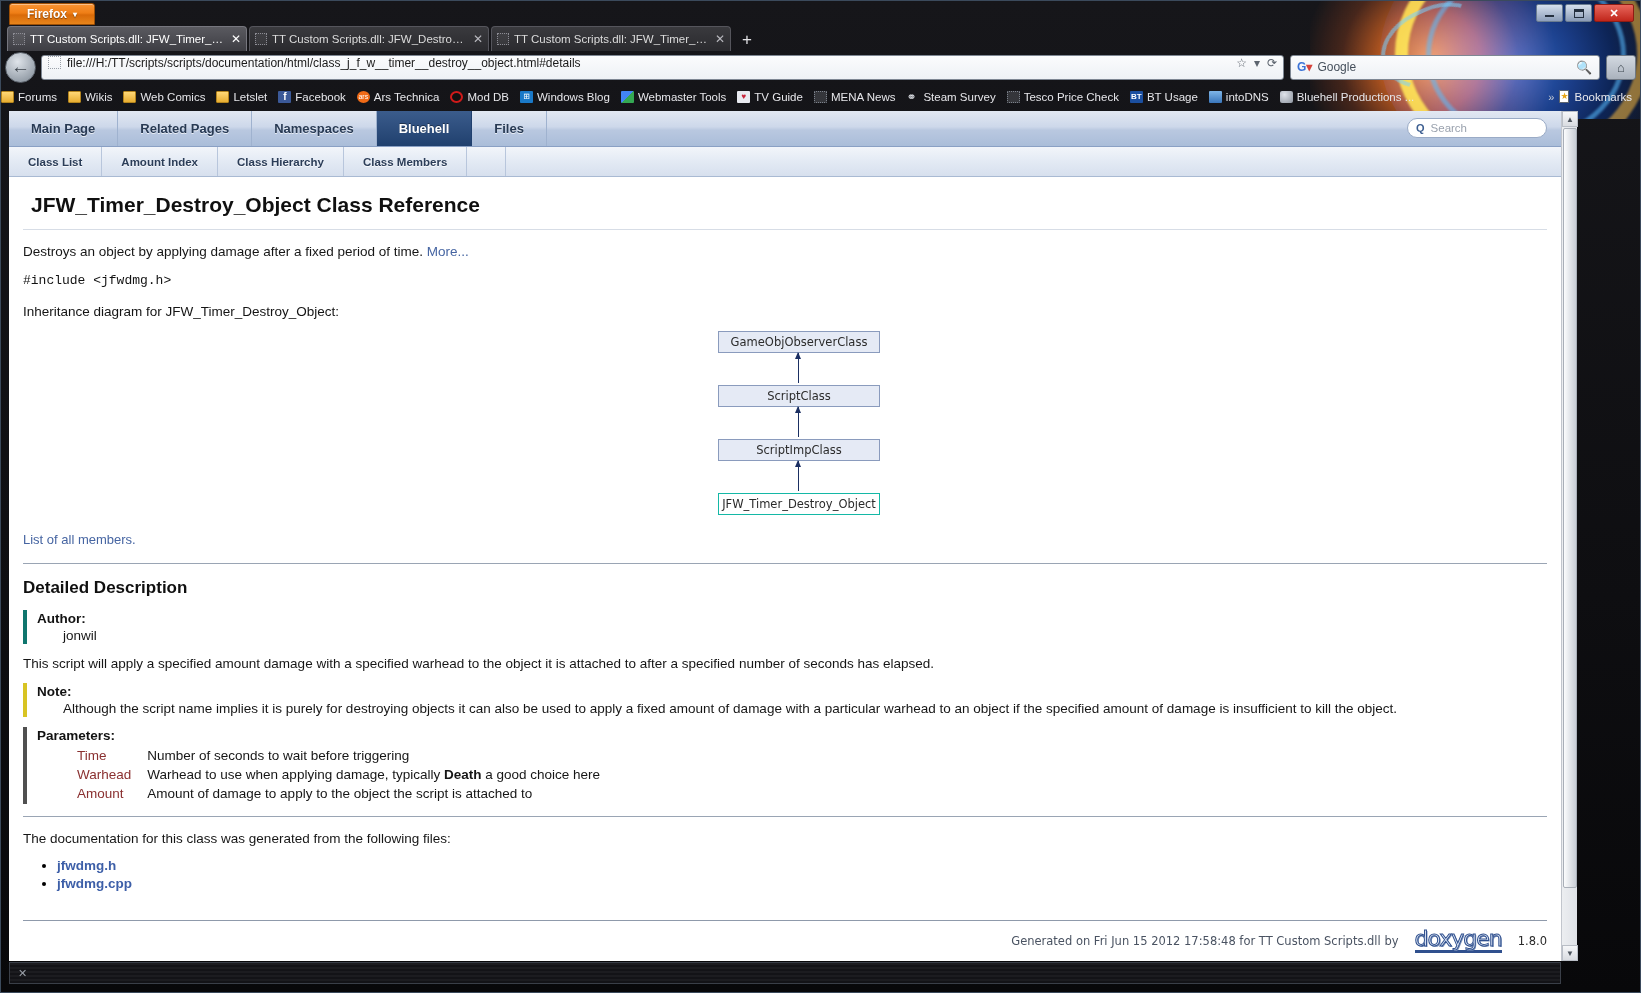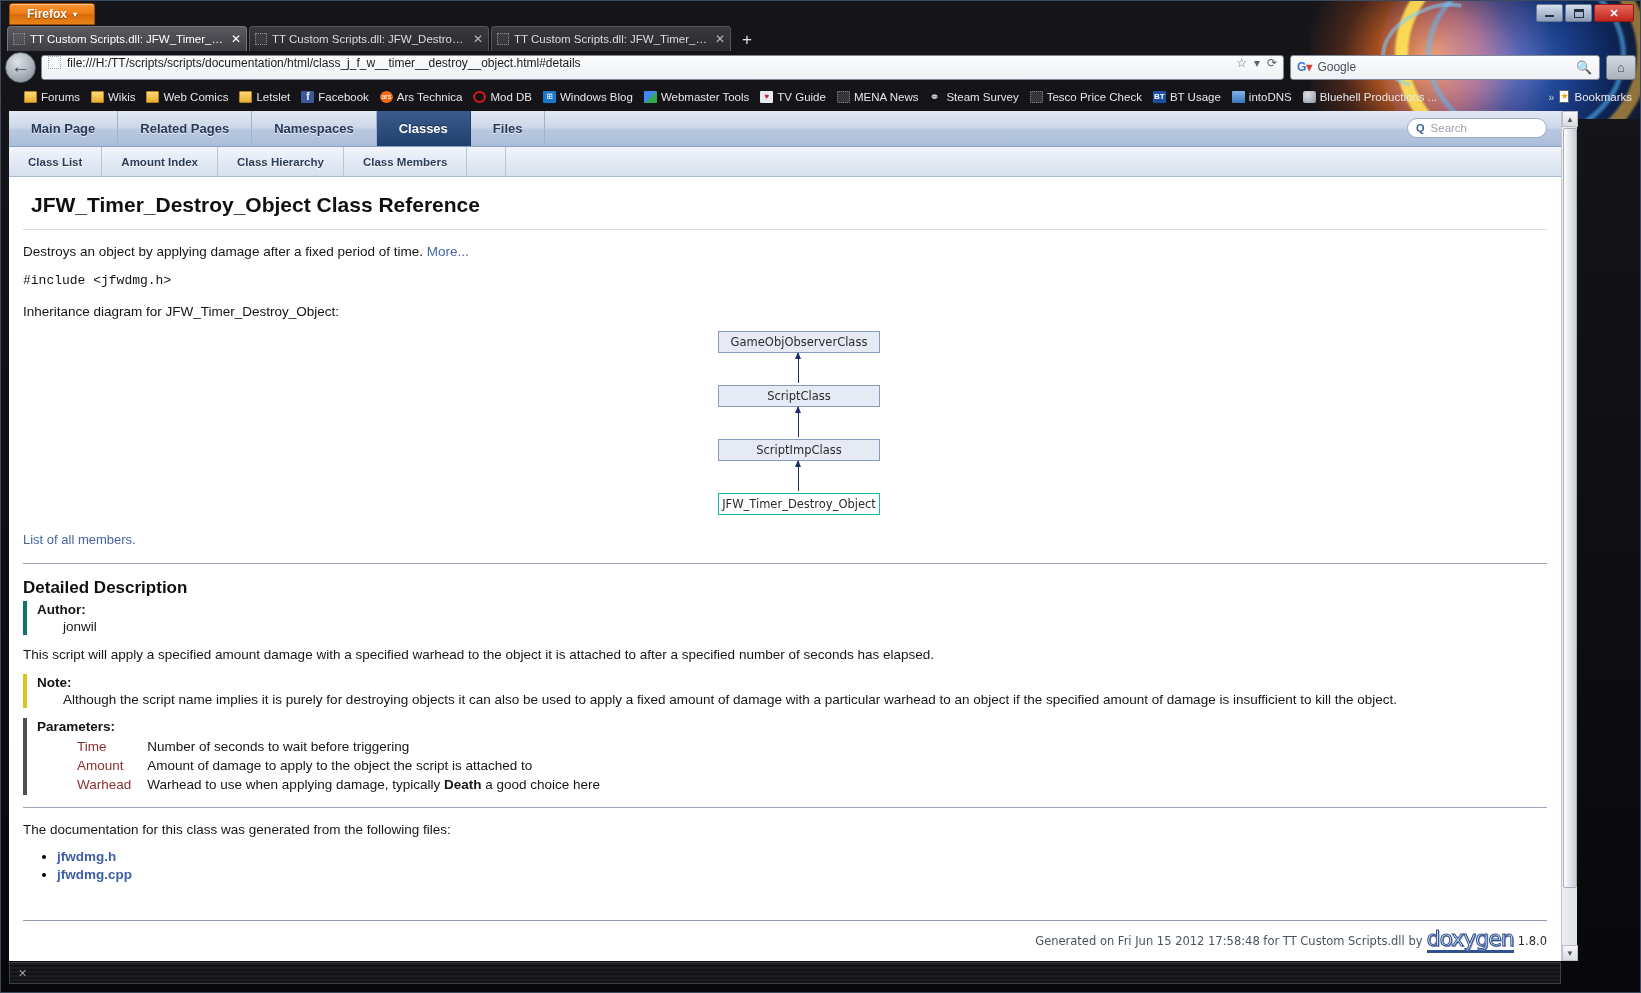--- a/index.html
+++ b/index.html
@@ -157,21 +157,21 @@
   #searchbar .magnifier { color:#2e62b8; font-size:13px; }
   .homebtn {
     width:30px;height:25px;border:1px solid #6f7884;border-radius:3px;
     background:linear-gradient(180deg,#d3d9e1,#aab2bd);
     display:flex;align-items:center;justify-content:center;color:#3e464f;font-size:13px;
   }
 
   
   #bookmarks {
     position:absolute; left:0; top:84px; width:100%; height:23px;
-    display:flex; align-items:center; padding-left:23px;
+    display:flex; align-items:center; padding-left:0;
     font-size:11.5px; color:#e6e6ea; z-index:4; overflow:hidden;
   }
   .bm { display:flex; align-items:center; margin-right:11px; white-space:nowrap; flex:none;}
   .bm .bi { width:13px;height:12px;margin-right:4px; flex:none; border-radius:1px;}
   .bi.folder { background:linear-gradient(180deg,#ffd877,#e8ae32); border:1px solid #b5851d;}
   .bi.blank  { background:rgba(200,205,215,0.18); border:1px dotted #7d838d;}
   .bi.fb { background:#3b5998; color:#fff; font-weight:bold; font-size:10px; text-align:center; line-height:12px;}
   .bi.ars { background:#f06a16; border-radius:50%; color:#fff; font-size:7px; text-align:center; line-height:12px;}
   .bi.moddb { background:#111; border:2px solid #cf1a1a; border-radius:50%;}
   .bi.winblog { background:#1a79c8; color:#fff; font-size:8px; text-align:center; line-height:12px;}
@@ -278,39 +278,39 @@
     background:#1b2f62;
   }
   .darrow::after {
     content:""; position:absolute; top:-1px; left:-3px;
     border-left:3.5px solid transparent; border-right:3.5px solid transparent;
     border-bottom:7px solid #1b2f62;
   }
 
   .members-link { font-size:13px; margin:10px 0 16px 0; }
   hr.sep { border:none; border-top:1px solid #9aa5b4; margin:12px 0 14px 0;}
-  h2.section { font-size:17px; color:#101010; margin:4px 0 3px 0; font-weight:bold;}
+  h2.section { font-size:17px; color:#101010; margin:4px 0 12px 0; font-weight:bold;}
 
   dl.block { margin:0 0 10px 0; padding:1px 0 1px 10px; border-left:4px solid #0f766e;}
   dl.block.note { border-left-color:#d8c423; }
   dl.block.params { border-left-color:#505050; }
   dl.block dt { font-weight:bold; font-size:13.5px; color:#121212; }
   dl.block dd { margin:2px 0 0 26px; font-size:13.5px; color:#161616; }
   p.body { font-size:13.5px; color:#161616; margin:12px 0; }
   table.params { border-collapse:collapse; margin:3px 0 0 14px; }
   table.params td { font-size:13.5px; color:#161616; padding:2px 0; vertical-align:top;}
   table.params td.pname { color:#8a3030; font-weight:normal; padding-right:16px; white-space:nowrap;}
   ul.files { margin:6px 0 0 18px; padding-left:16px; font-size:13.5px;}
   ul.files li { margin:3px 0; }
   ul.files a { color:#3d5fa8; font-weight:bold; text-decoration:none; }
 
   .footer {
     position:absolute; left:14px; right:14px; bottom:8px;
     border-top:1px solid #8f9aab; padding-top:8px;
-    display:flex; align-items:center; justify-content:flex-end; gap:4px;
+    display:flex; align-items:center; justify-content:flex-end; gap:16px;
     font-size:11.5px; color:#4a5362;
     font-family:"DejaVu Sans", sans-serif;
   }
   .doxylogo {
     font-family:"DejaVu Sans", sans-serif;
     font-weight:normal; font-size:22px; letter-spacing:-1px;
     color:#d8e2f2; -webkit-text-stroke:1px #30508e;
     text-shadow: 1px 1px 0 #7d93bb;
     border-bottom:3px solid #30508e; line-height:0.95;
   }
@@ -467,21 +467,21 @@
     <span class="bi star">★</span>
     <span>Bookmarks</span>
   </div>
 
   <div id="viewport">
 
     <div class="dox-tabs1">
       <div class="t">Main Page</div>
       <div class="t">Related Pages</div>
       <div class="t">Namespaces</div>
-      <div class="t active">Classes</div>
+      <div class="t active">Bluehell</div>
       <div class="t">Files</div>
       <div class="spacer"></div>
       <div class="dox-search">
         <span class="mag">Q</span>
         <span>Search</span>
       </div>
     </div>
 
     <div class="dox-tabs2">
       <div class="t">Class List</div>
@@ -537,26 +537,26 @@
       <dl class="block params">
         <dt>Parameters:</dt>
         <dd>
           <table class="params">
             <tbody>
                 <tr>
               <td class="pname">Time</td>
               <td>Number of seconds to wait before triggering</td>
             </tr>
             <tr>
+              <td class="pname">Warhead</td>
+              <td><span>Warhead to use when applying damage, typically </span><b>Death</b><span> a good choice here</span></td>
+            </tr>
+            <tr>
               <td class="pname">Amount</td>
               <td>Amount of damage to apply to the object the script is attached to</td>
-            </tr>
-            <tr>
-              <td class="pname">Warhead</td>
-              <td><span>Warhead to use when applying damage, typically </span><b>Death</b><span> a good choice here</span></td>
             </tr>
           </tbody>
             </table>
         </dd>
       </dl>
 
       <hr class="sep">
 
       <p class="body">The documentation for this class was generated from the following files:</p>
       <ul class="files">

